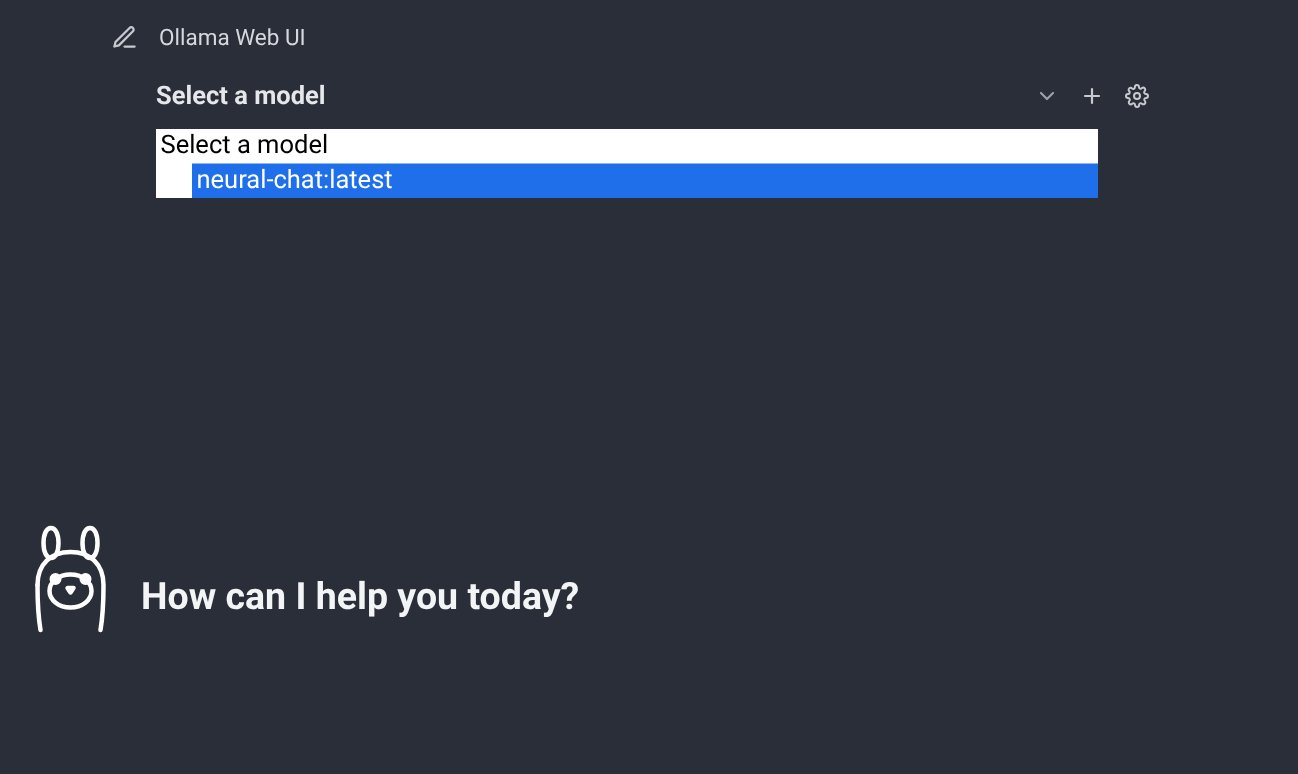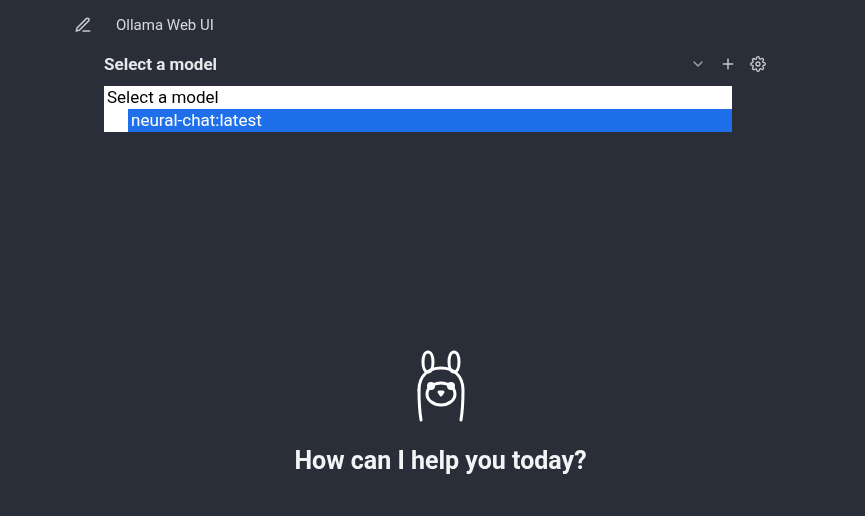--- a/index.html
+++ b/index.html
@@ -12,21 +12,21 @@
       height: 516px;
       background-color: #2a2e38;
       color: #e5e7eb;
       font-family: -apple-system, BlinkMacSystemFont, "Segoe UI", Roboto, sans-serif;
       overflow: hidden;
       position: relative;
     }
     .header {
       display: flex;
       align-items: center;
-      gap: 24px;
+      gap: 14px;
       padding: 16px 16px 0 74px;
     }
     .edit-icon {
       width: 18px;
       height: 18px;
       display: flex;
       align-items: center;
       justify-content: center;
     }
     .app-title {
@@ -79,21 +79,21 @@
       background: #1f6fea;
       color: #fff;
       margin-left: 24px;
     }
     .hero {
       position: absolute;
       top: 350px;
       left: 0;
       right: 0;
       display: flex;
-      flex-direction: column;
+      flex-direction: row;
       align-items: center;
     }
     .logo-wrap {
       margin-left: 16px;
     }
     .hero-title {
       margin-top: 20px;
       font-size: 25px;
       font-weight: 700;
       color: #f3f4f6;

